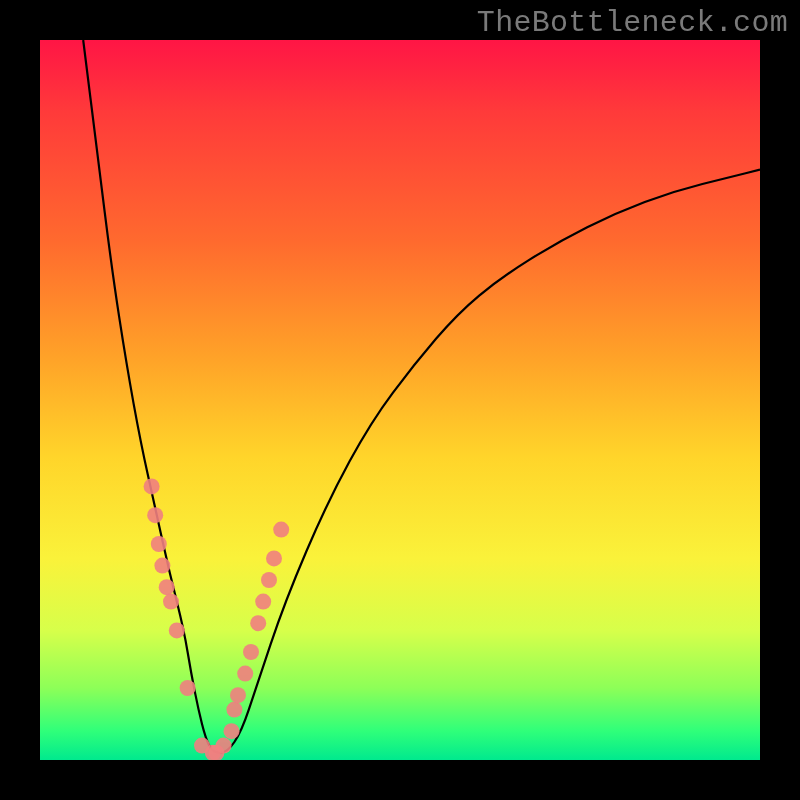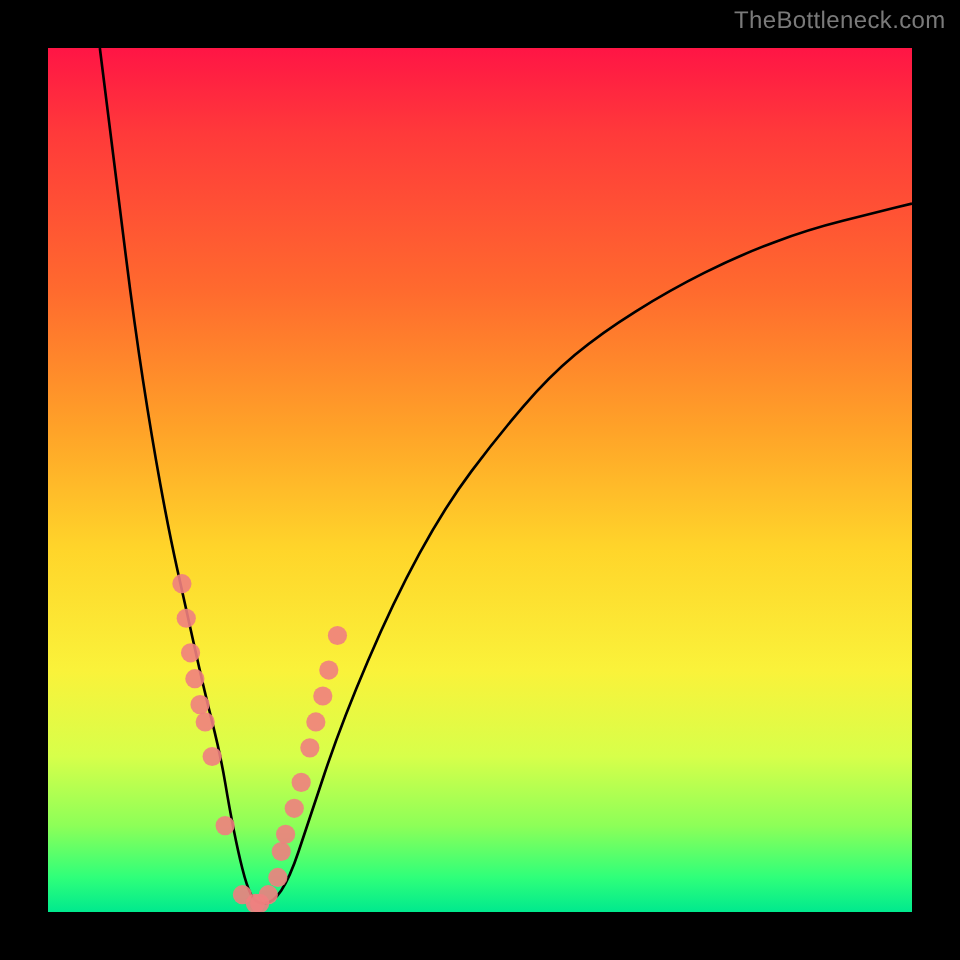--- a/index.html
+++ b/index.html
@@ -15,24 +15,25 @@
     position: relative;
     width: 800px;
     height: 800px;
     background: #000;
   }
   .watermark {
     position: absolute;
     top: 6px;
     right: 12px;
     color: #7a7a7a;
-    font-size: 20px;
+    font-size: 30px;
     font-weight: 500;
     letter-spacing: 0.3px;
     z-index: 10;
+    font-family: Liberation Mono, monospace;
   }
   .plot {
     position: absolute;
     left: 40px;
     top: 40px;
     width: 720px;
     height: 720px;
     background: linear-gradient(
       to bottom,
       #ff1545 0%,

